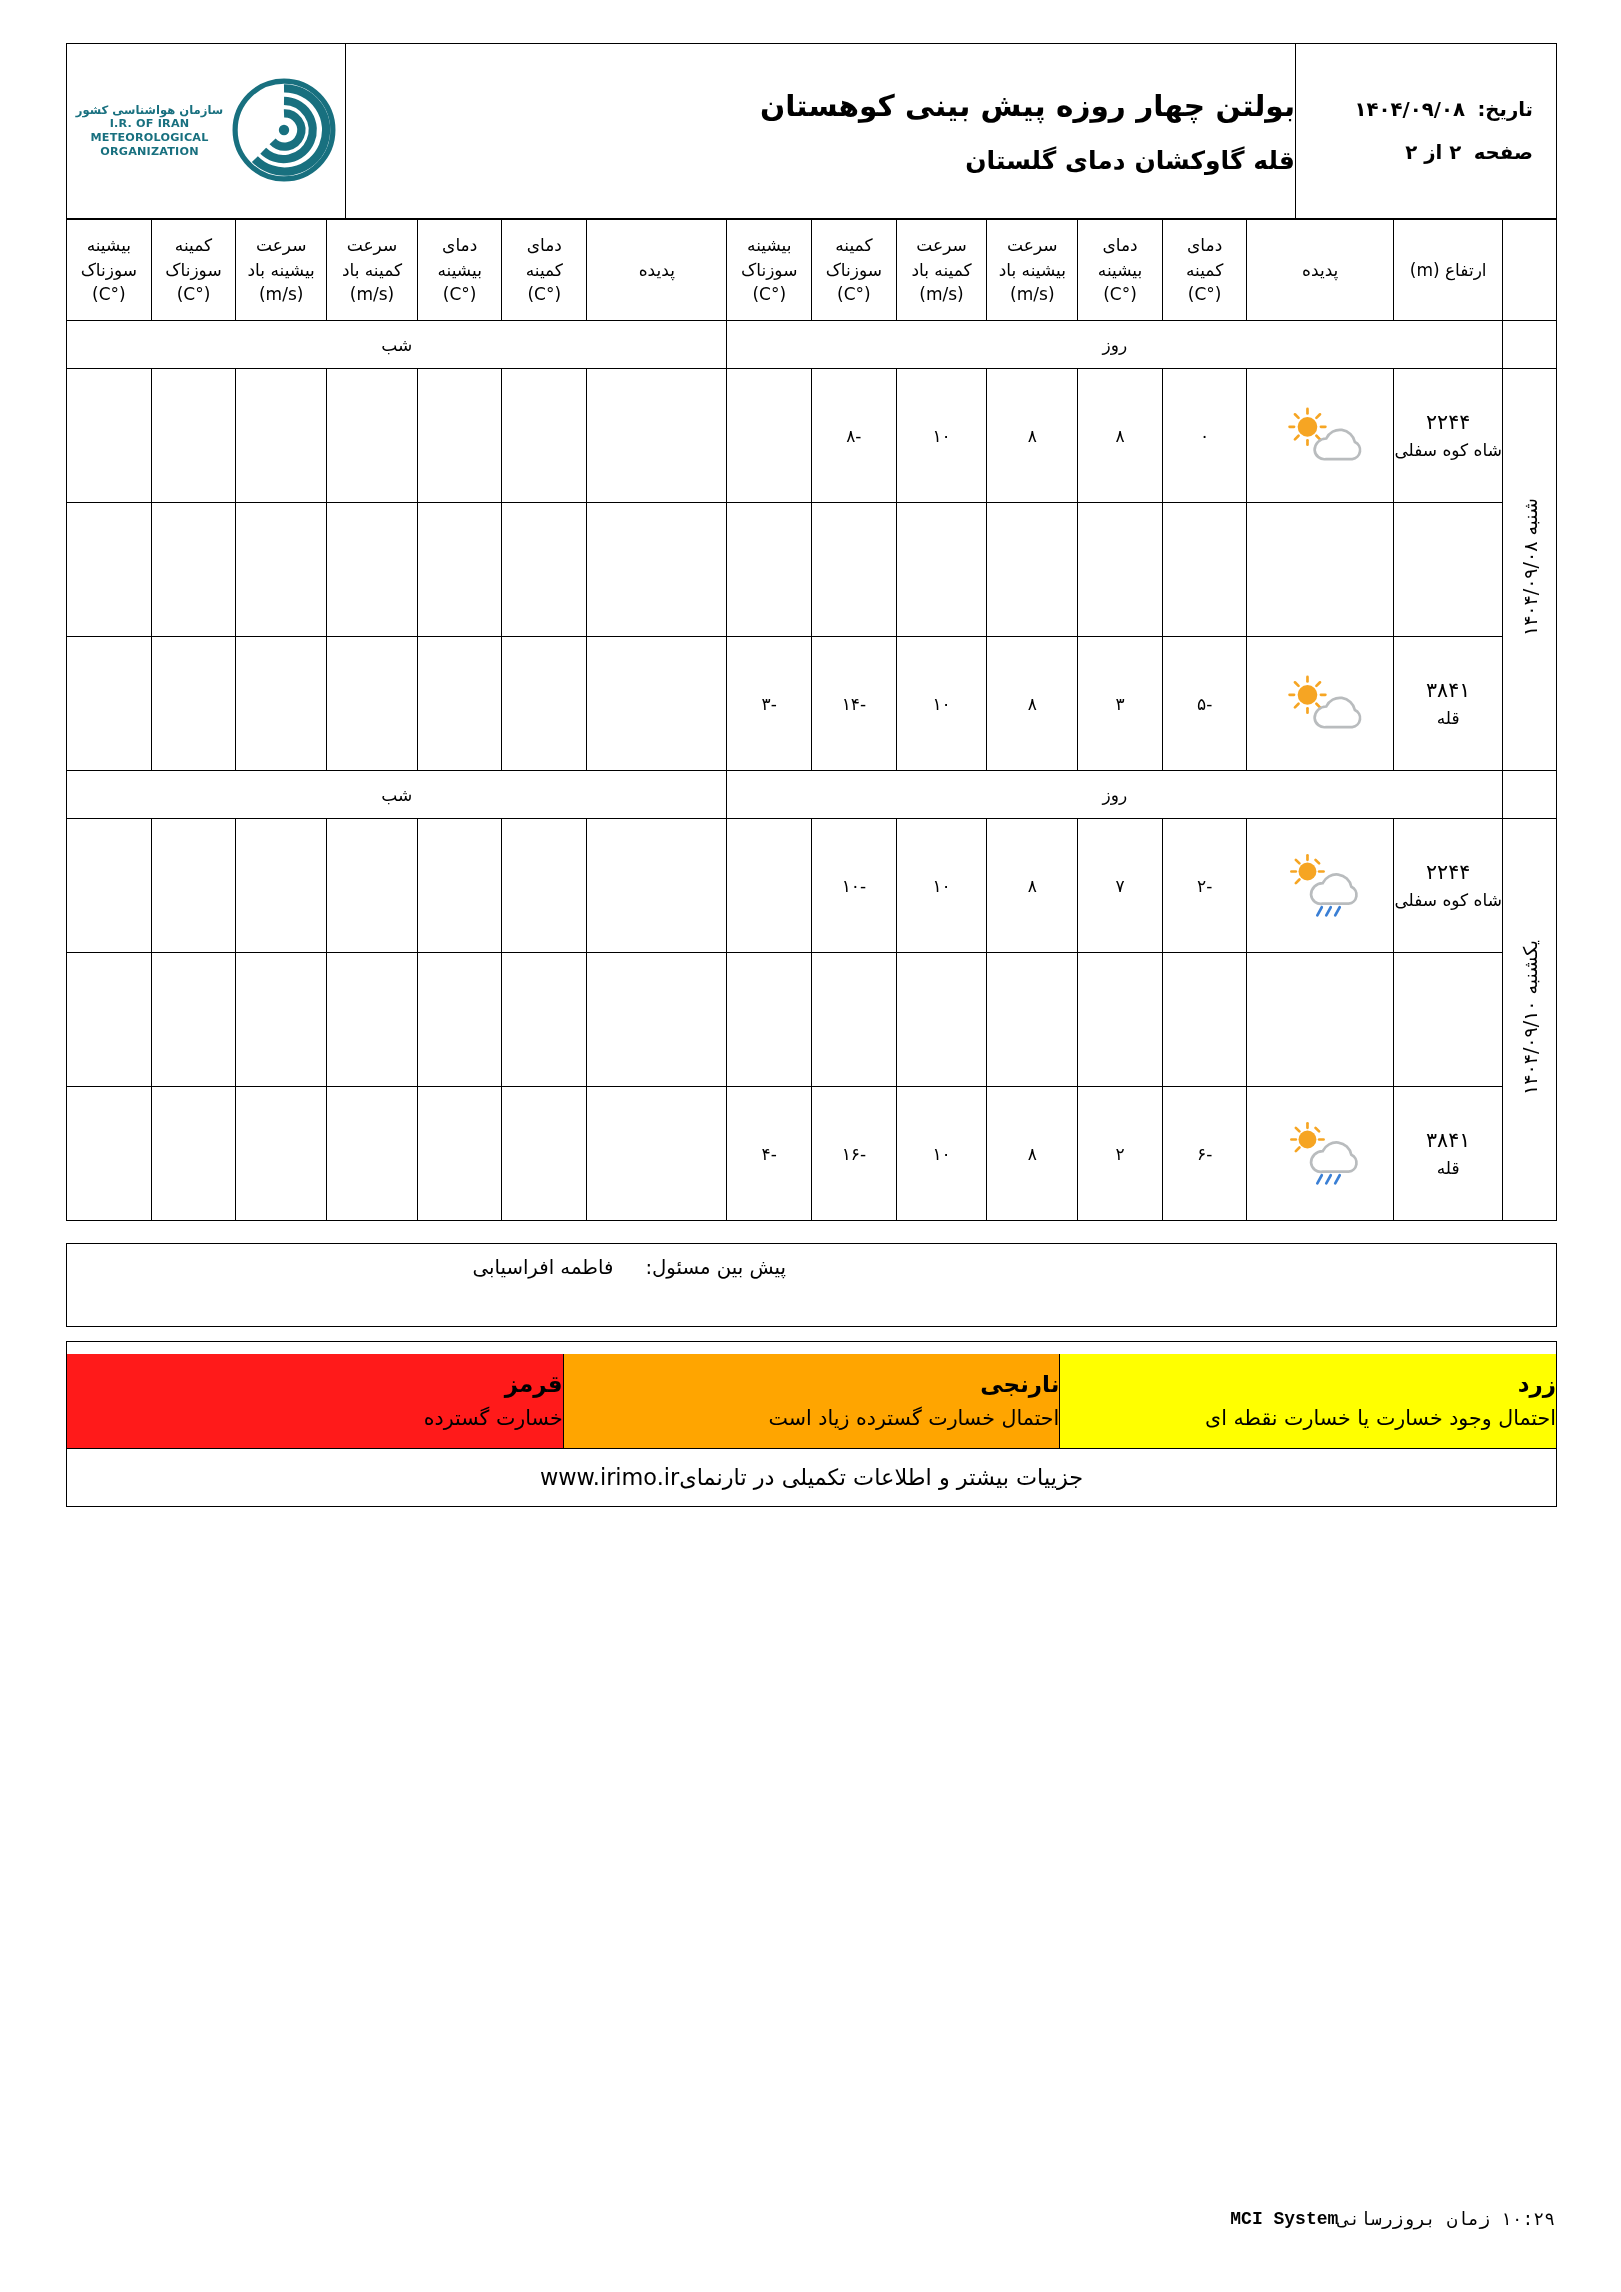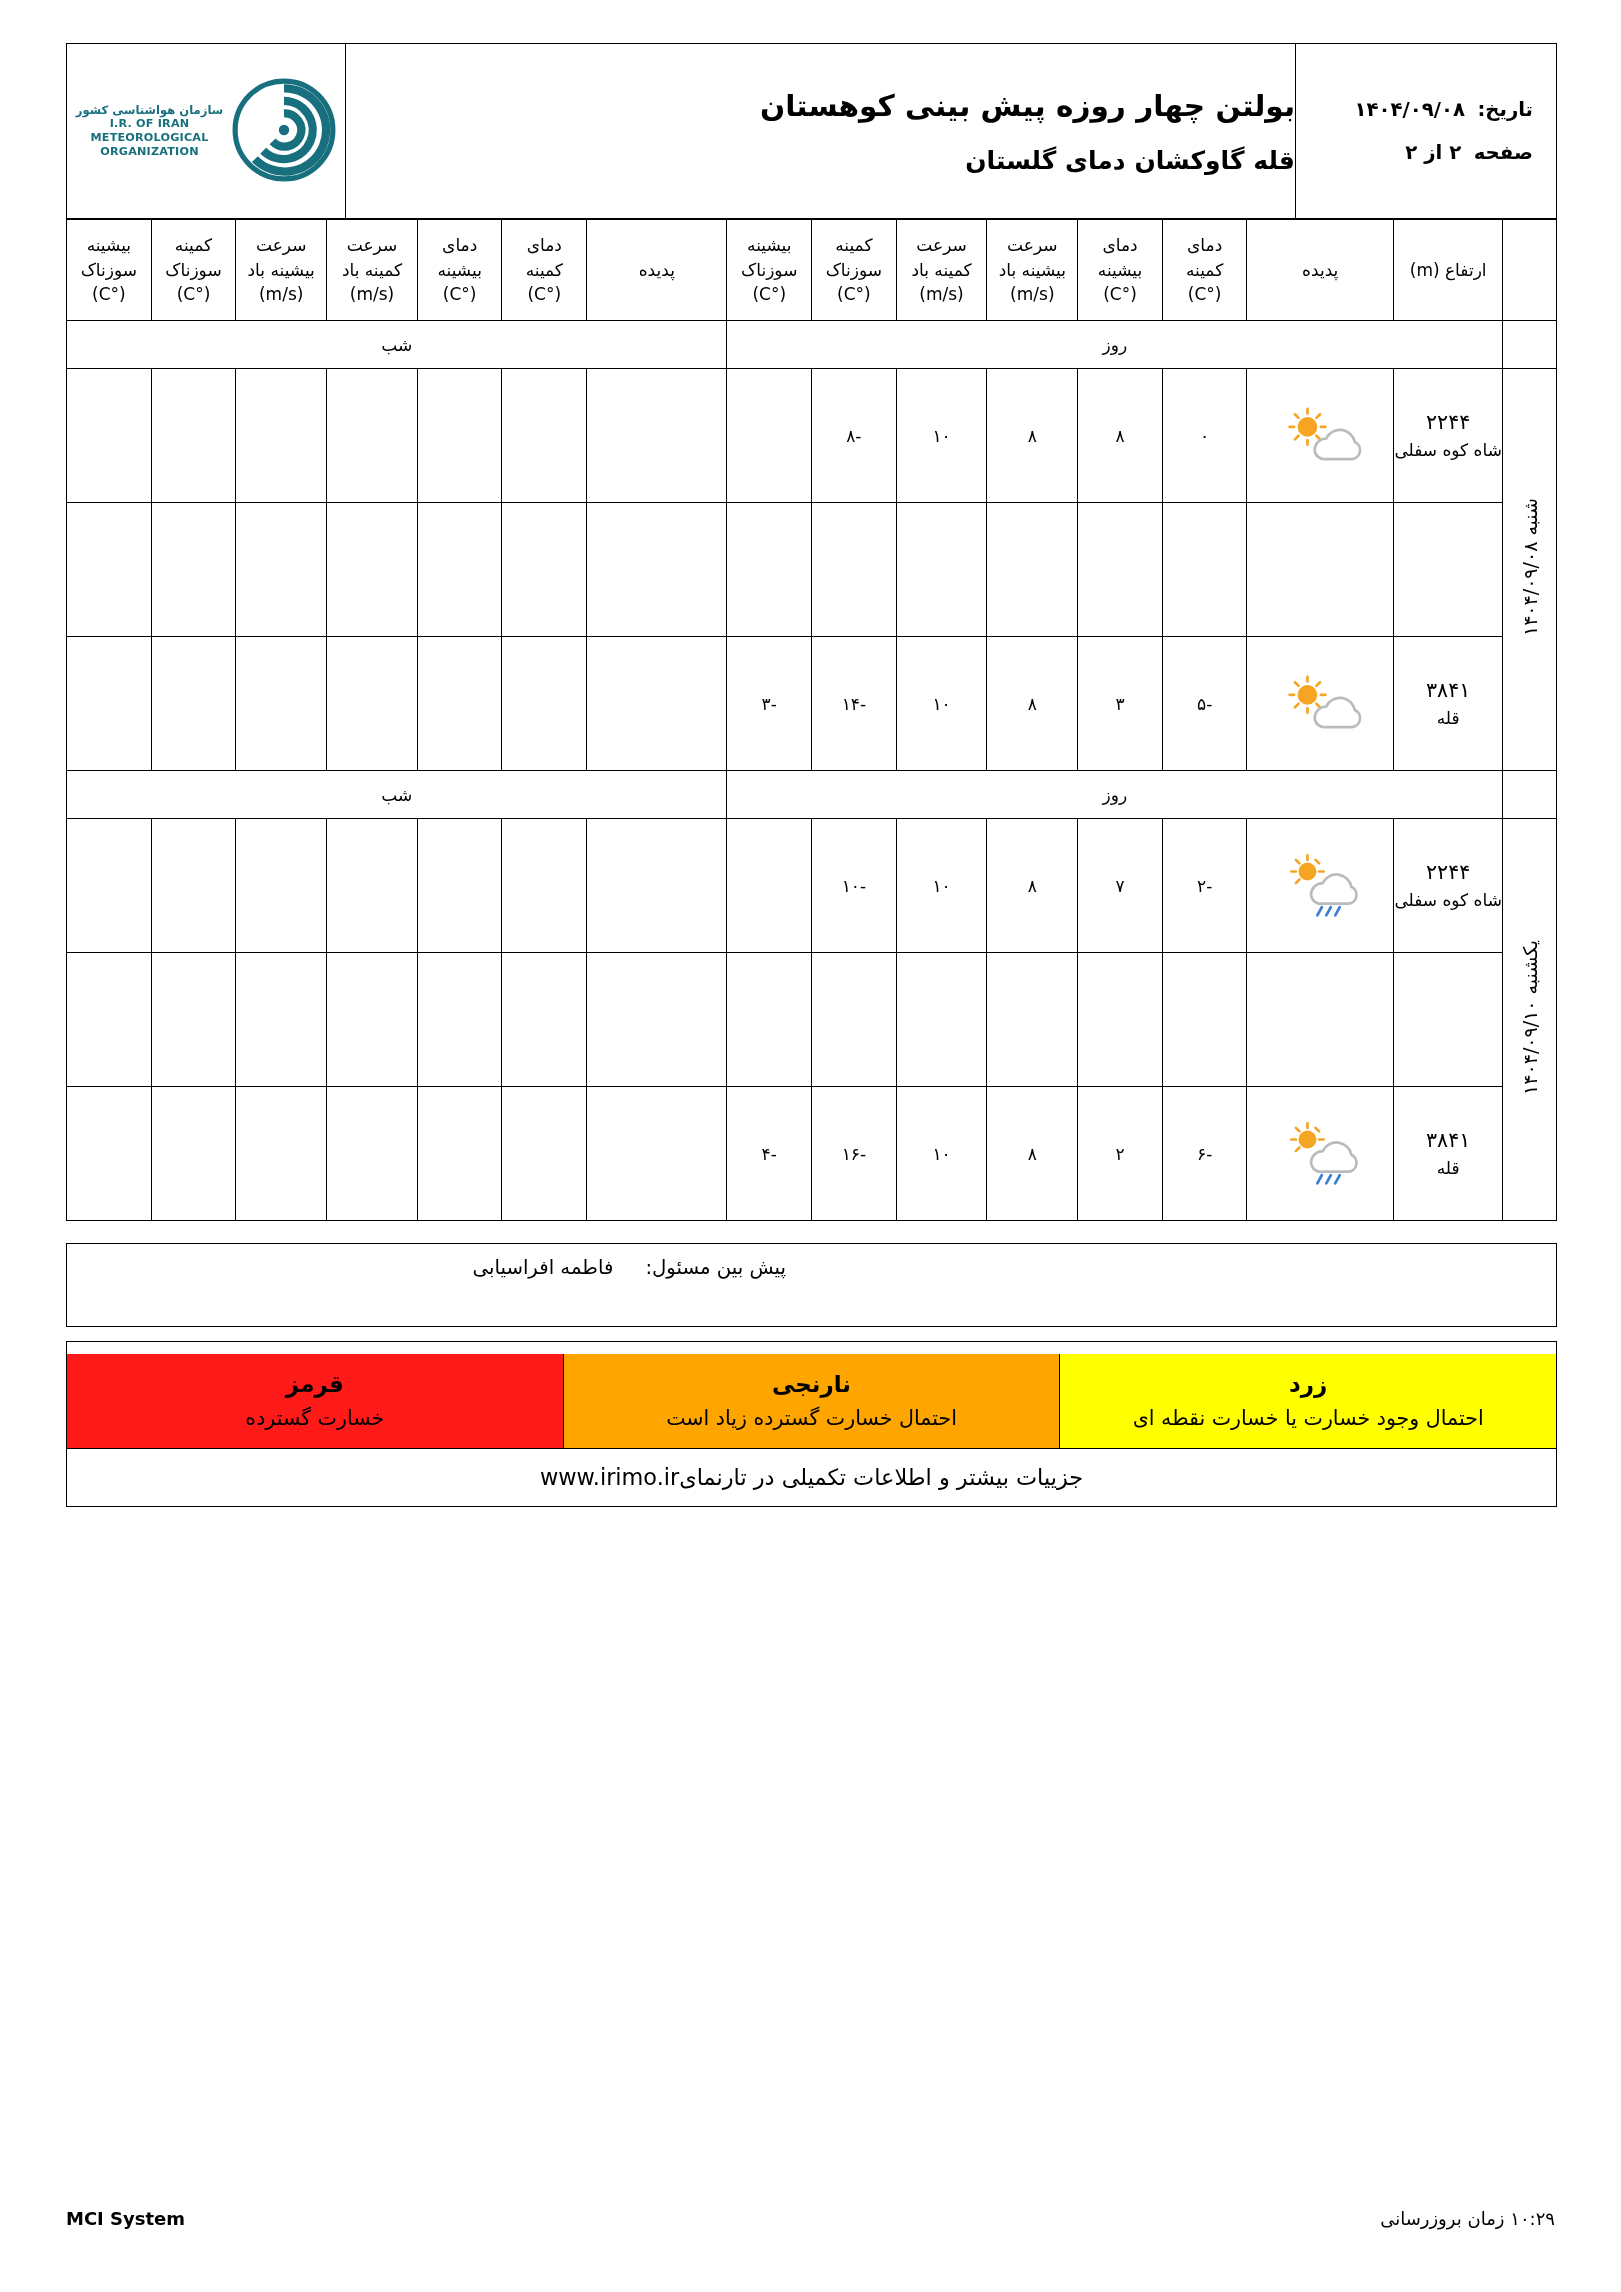--- a/index.html
+++ b/index.html
@@ -185,21 +185,21 @@
   .legend {
     display: flex;
     margin-top: 14.3px;
     border: 1.8px solid #000;
     height: 106px;
   }
   .legend-cell {
     flex: 1;
     display: flex;
     flex-direction: column;
-    align-items: center;
+    align-items: flex-start;
     justify-content: center;
     border-left: 1.8px solid #000;
     text-align: center;
     margin-top: 12px;
   }
   .legend-cell:last-child { border-left: none; }
   .legend-title {
     font-size: 23px;
     font-weight: bold;
     margin-bottom: 9px;
@@ -222,23 +222,24 @@
   }
   .footer-note .url { direction: ltr; unicode-bidi: embed; }
 
   
   .pfoot {
     position: absolute;
     left: 66px;
     right: 66px;
     top: 2208px;
     display: flex;
-    justify-content: space-between;
+    justify-content: flex-end;
     align-items: center;
     direction: ltr;
+    font-family: Liberation Mono, monospace;
   }
   .pfoot .left {
     font-size: 18px;
     font-weight: bold;
   }
   .pfoot .right {
     font-size: 18px;
     direction: rtl;
   }
 </style>

